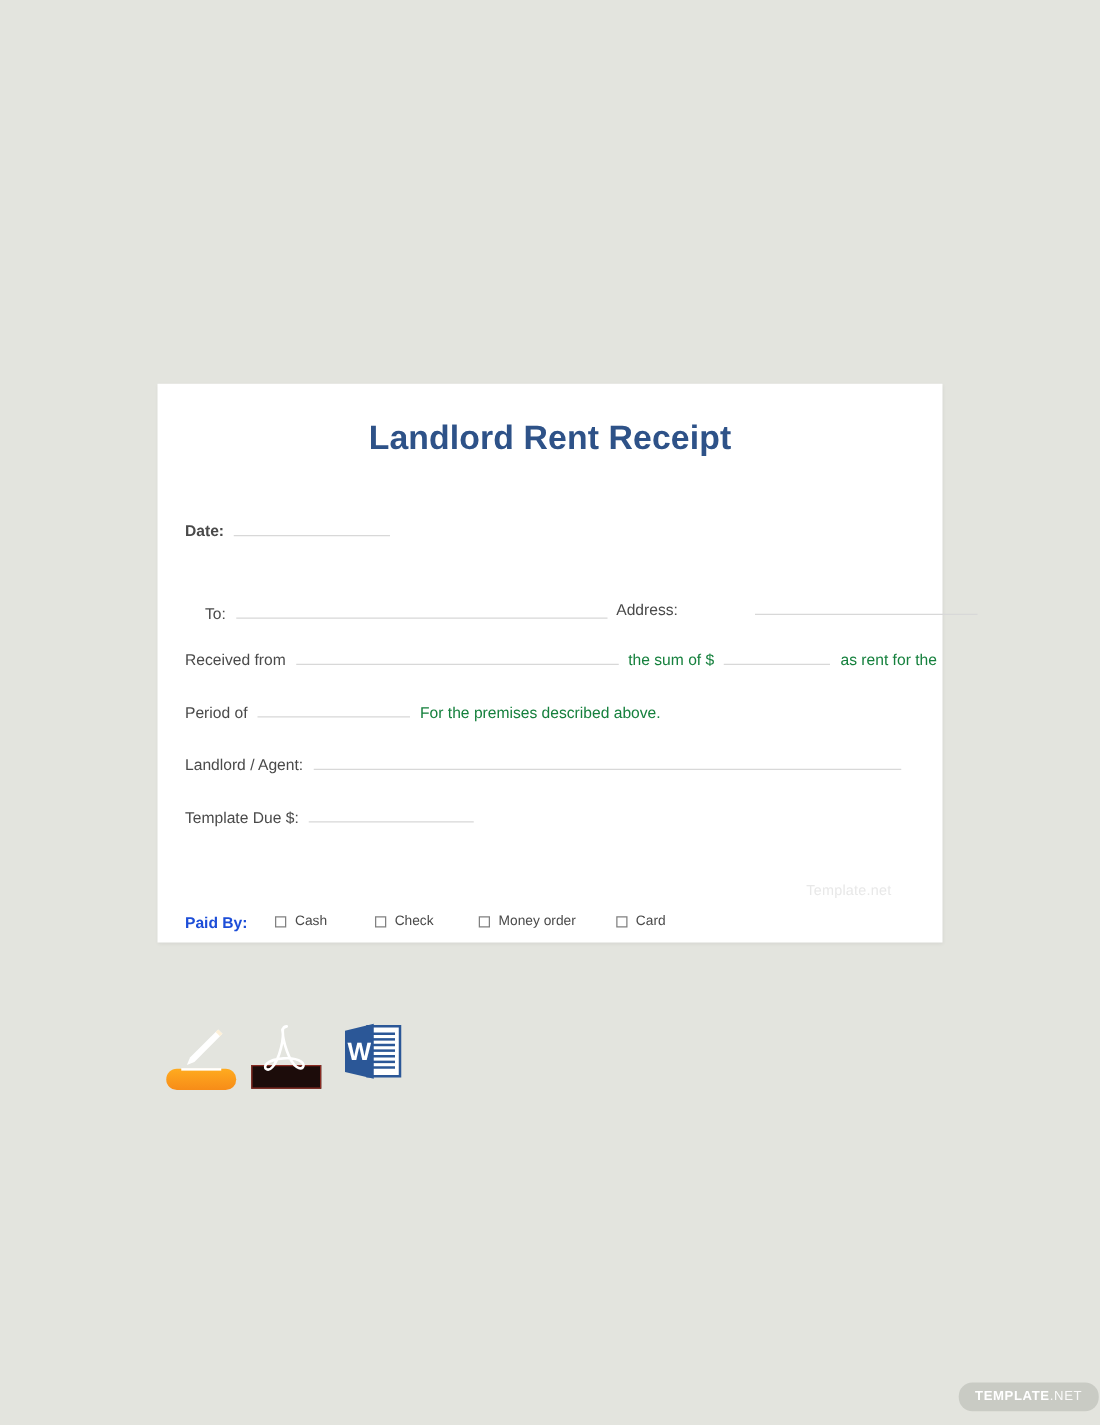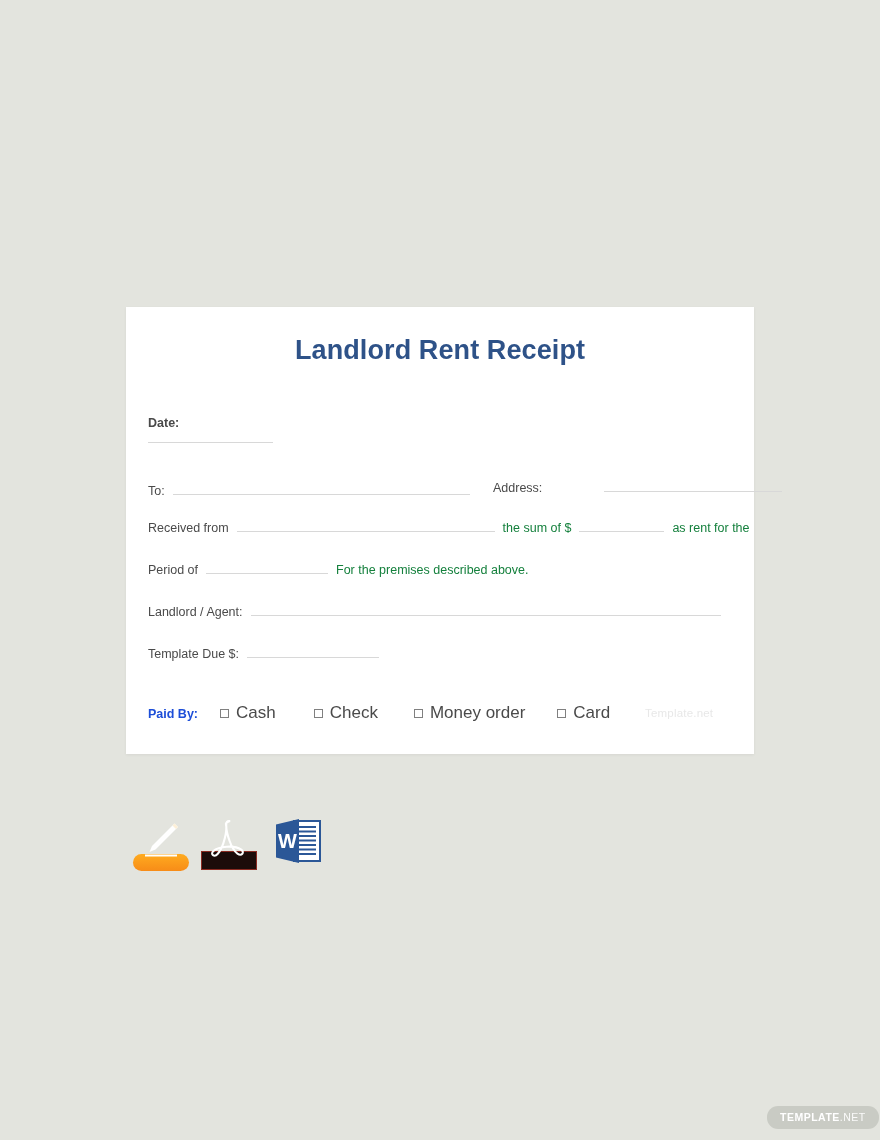--- a/index.html
+++ b/index.html
@@ -67,44 +67,45 @@
     border-bottom: 1px solid #d8d8d8;
     height: 13px;
   }
 
   .static-text {
     color: #15803d;
     font-weight: normal;
   }
 
   
-  .row-date    { left: 22px;  top: 109px; flex-direction: column; }
-  .row-to      { left: 22px;  top: 175px; }
+  .row-date    { left: 22px;  top: 109px; }
+  .row-to      { left: 38px;  top: 175px; }
   .row-address { left: 367px; top: 172px; gap: 27px; }
   .row-received{ left: 22px;  top: 212px; }
   .row-period  { left: 22px;  top: 254px; }
   .row-agent   { left: 22px;  top: 296px; }
   .row-balance { left: 22px;  top: 338px; }
   .row-paidby  { left: 22px;  top: 396px; }
 
   .gap-sm { display:inline-block; width: 8px; }
 
   
   .paidby-label {
     font-weight: bold;
     font-size: 12.5px;
     color: #1d4ed8;
     margin-right: 22px;
   }
   .cb-group { display: flex; align-items: center; }
   .cb-item {
     display: flex;
     align-items: center;
-    font-size: 17px;
+    font-size: 11px;
     color: #4a4a4a;
+    margin-top: 28px;
   }
   .cb-box {
     display: inline-block;
     width: 9px;
     height: 9px;
     border: 1px solid #808080;
     margin-right: 7px;
     background: #fff;
   }
 

